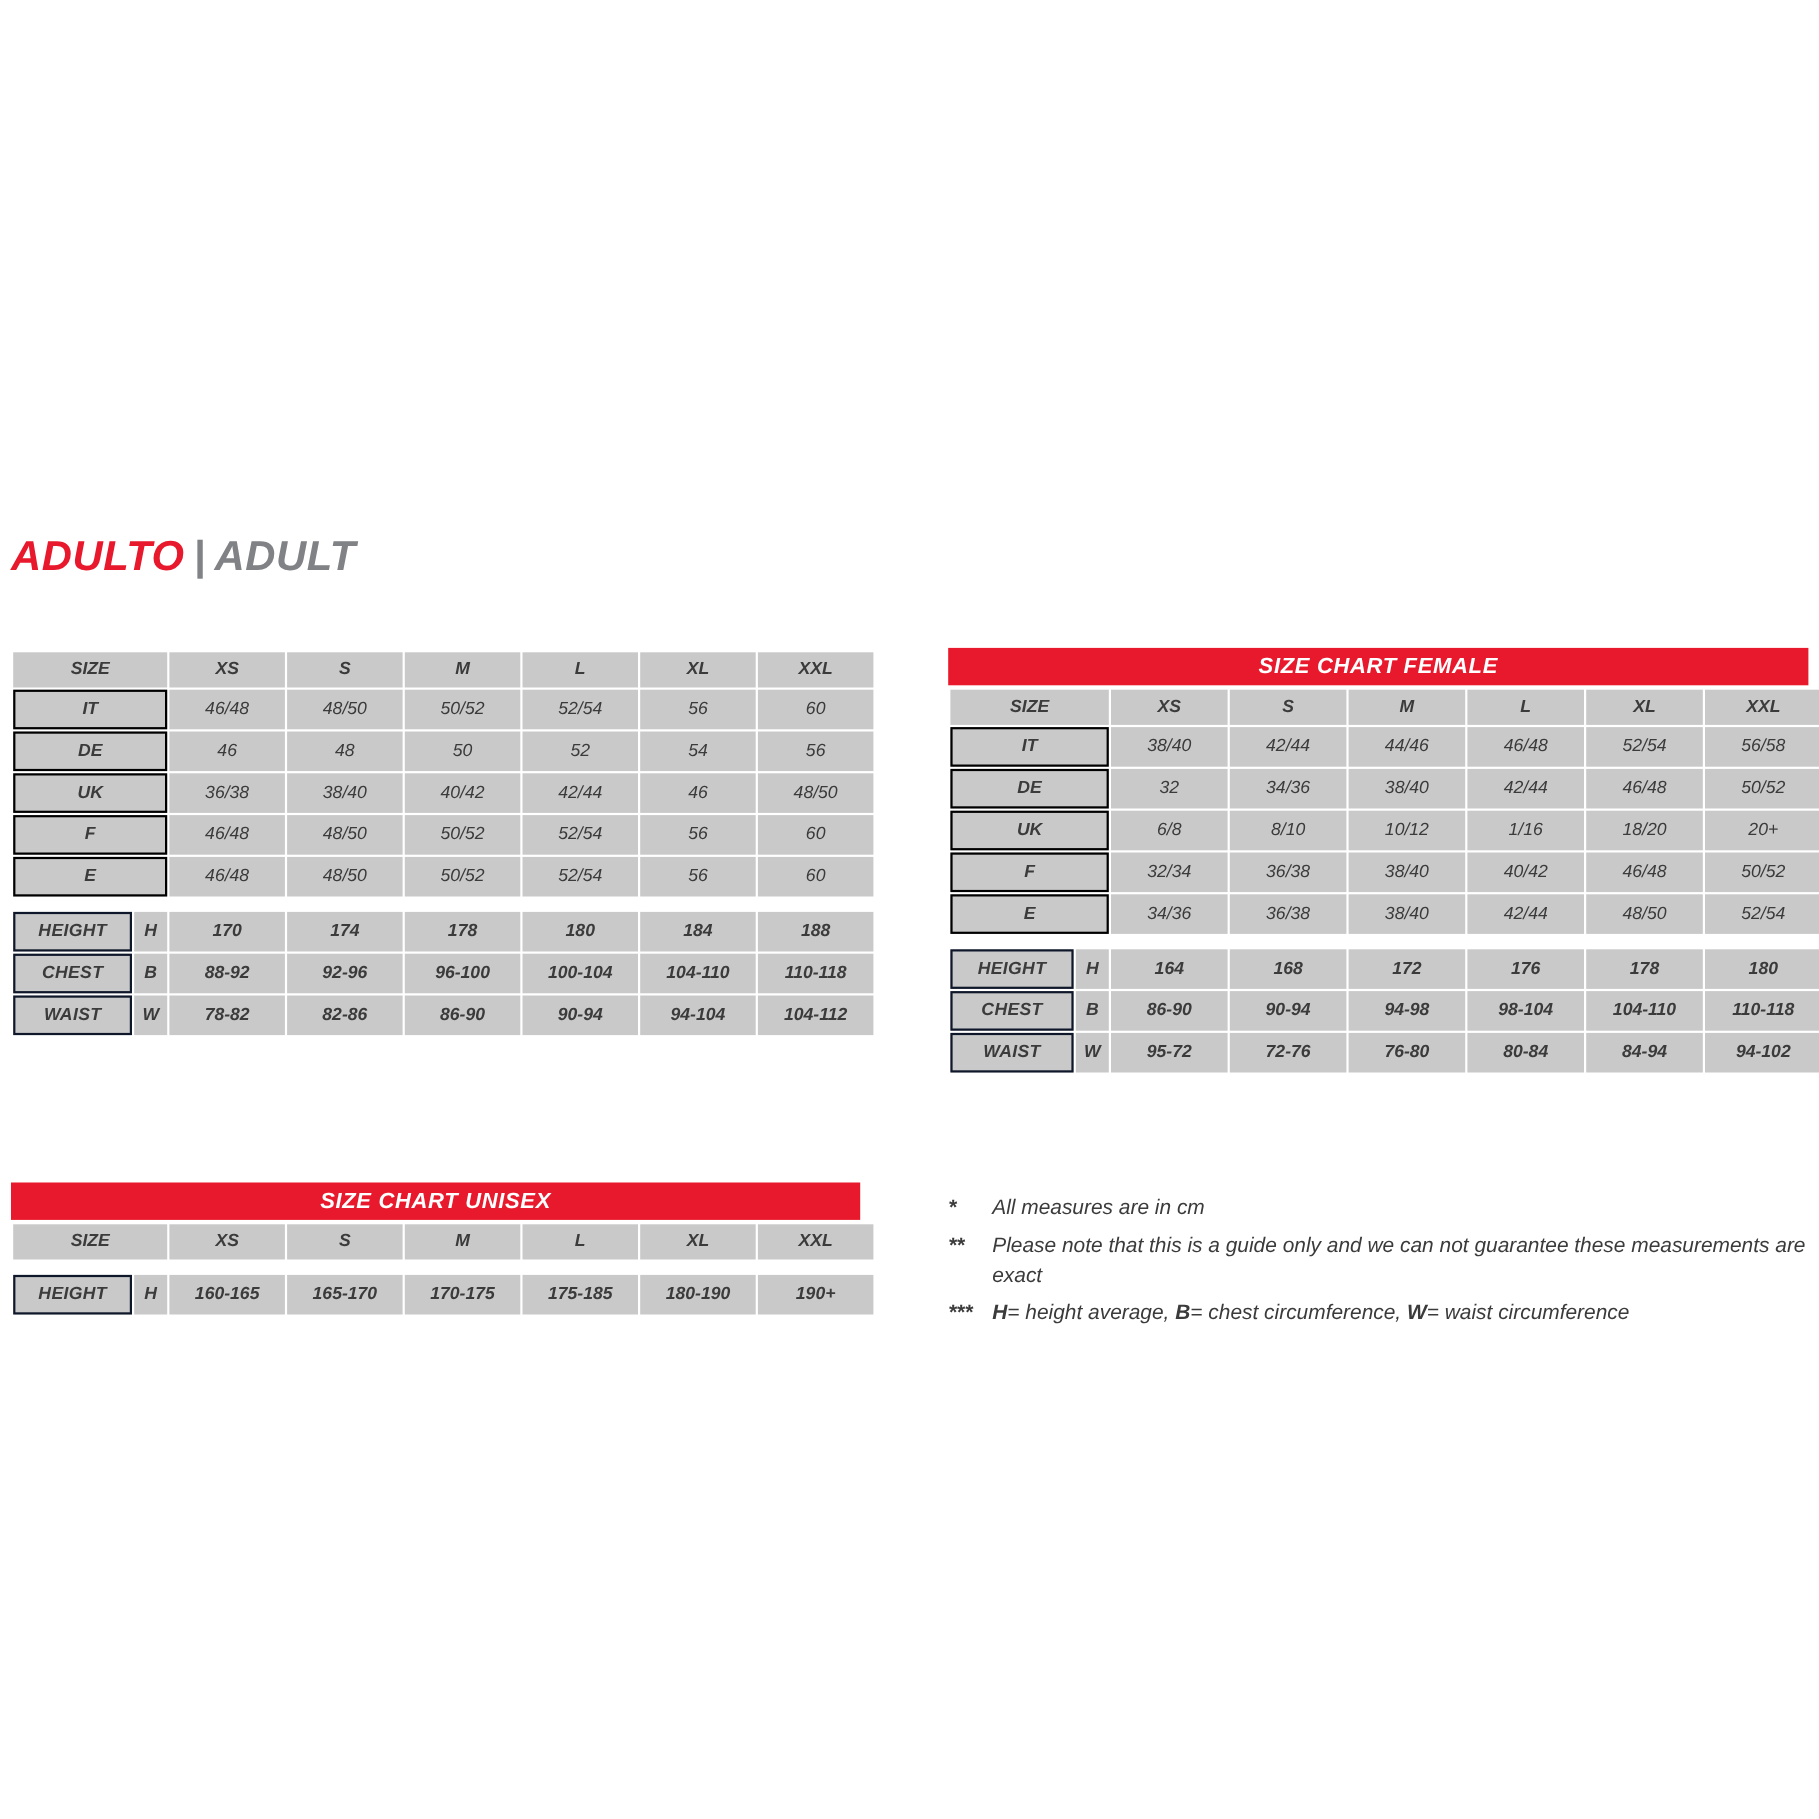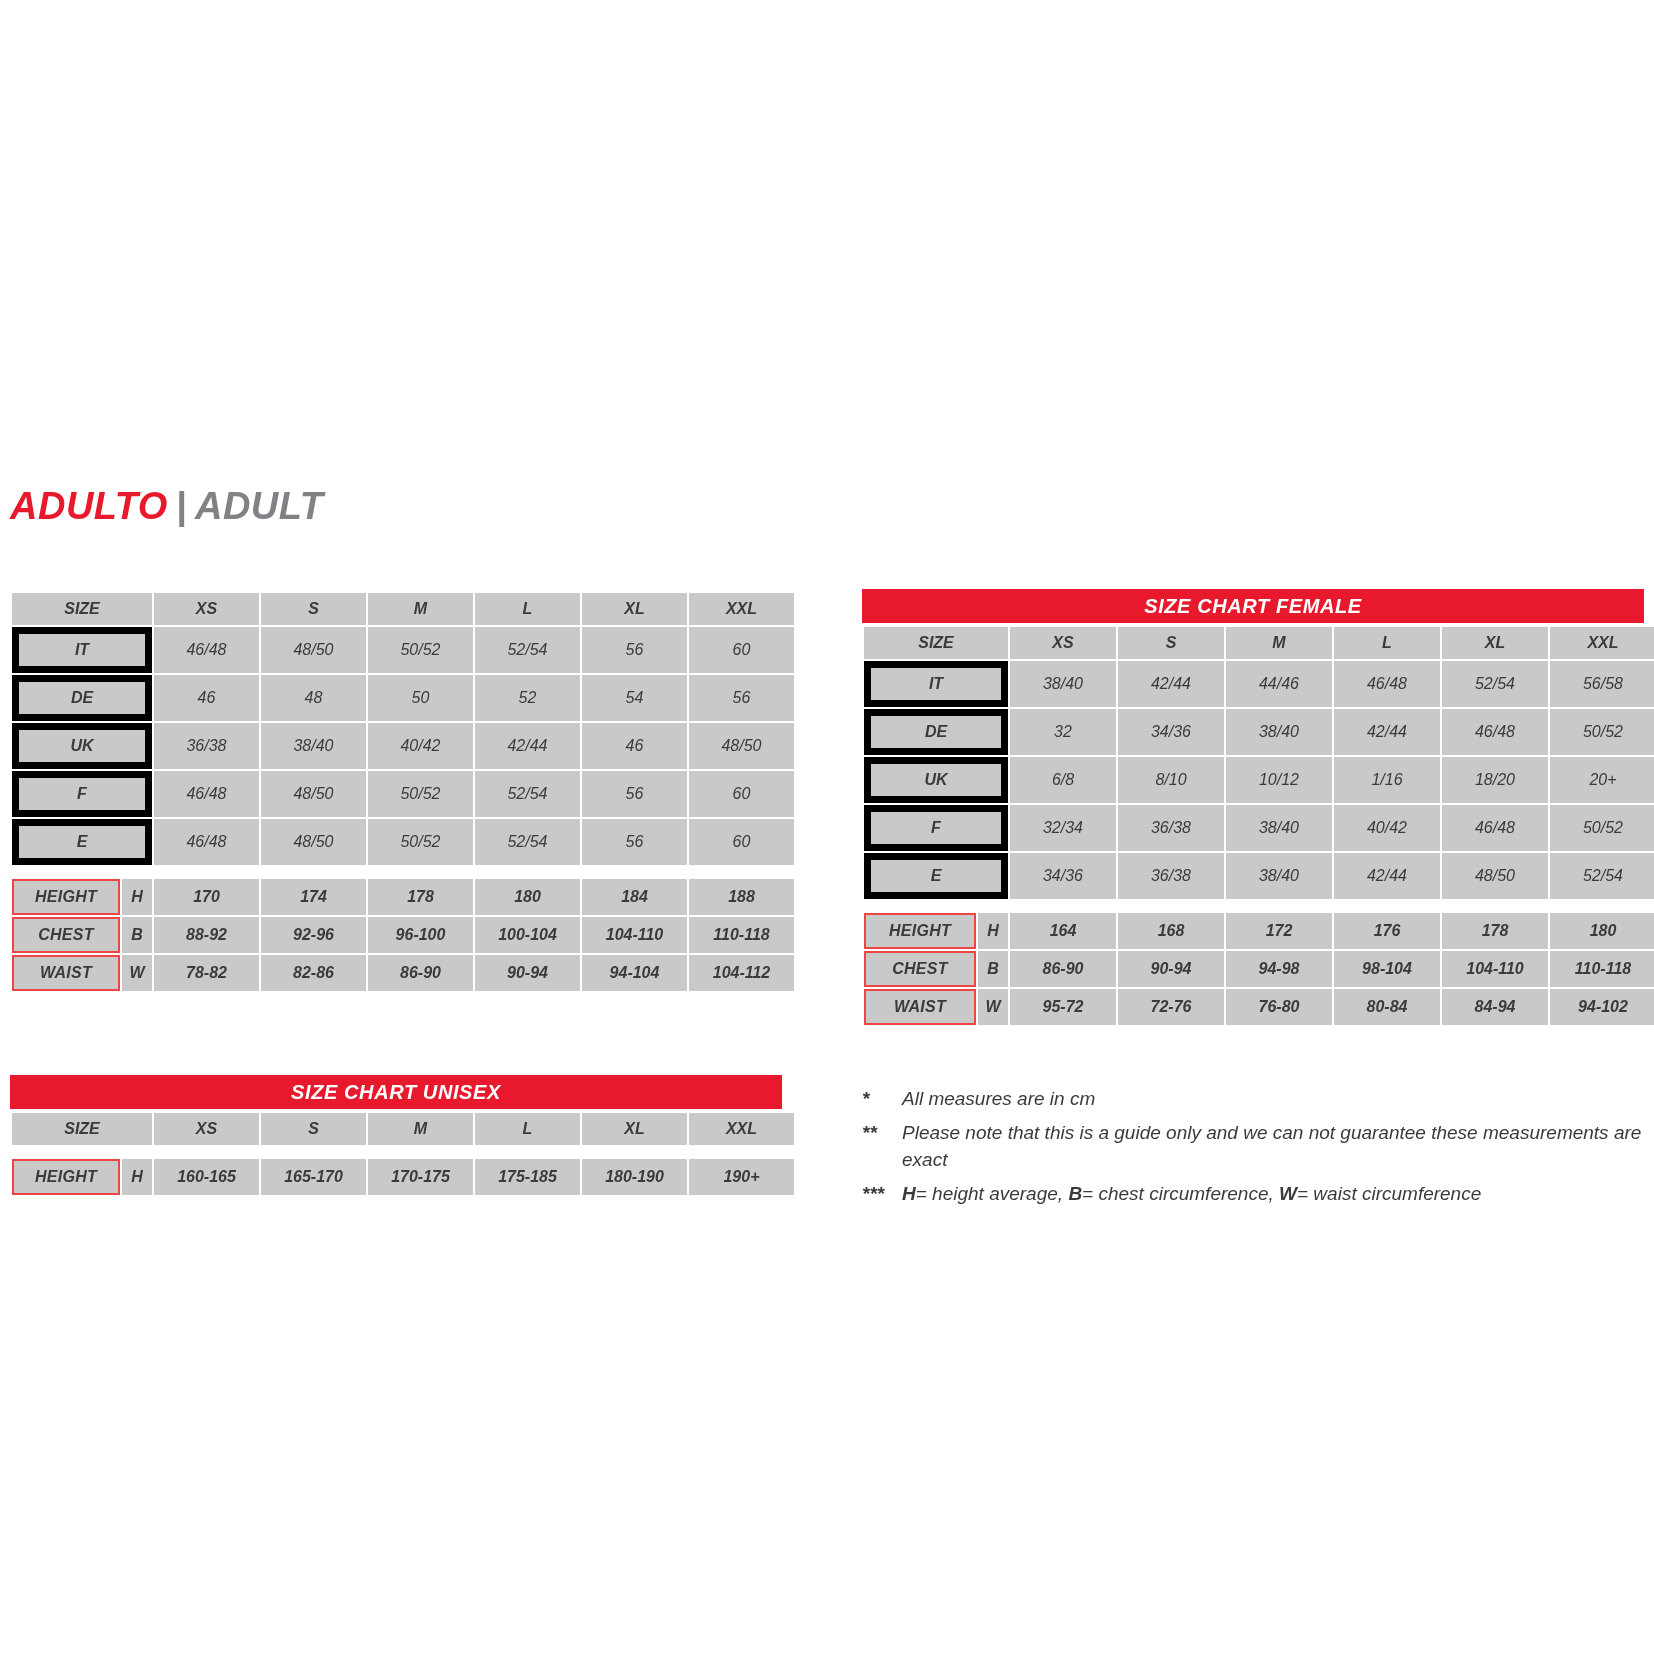--- a/index.html
+++ b/index.html
@@ -75,28 +75,28 @@
     font-size: 16px;
   }
   td.colhead {
     background: #808285;
     color: #ffffff;
     font-weight: bold;
     font-size: 17px;
   }
   td.outline {
     background: #ffffff;
-    border: 7px solid #000000;
+    border: 2px solid #000000;
     color: #3b3b3b;
     font-weight: bold;
     font-size: 16px;
   }
   td.outline-grey {
     background: #ffffff;
-    border: 2px solid #ef4444;
+    border: 2px solid #0f172a;
     color: #3b3b3b;
     font-weight: bold;
     font-size: 15px;
     letter-spacing: 0.3px;
   }
   td.tag {
     background: #e8192c;
     color: #ffffff;
     font-weight: bold;
     font-size: 17px;

